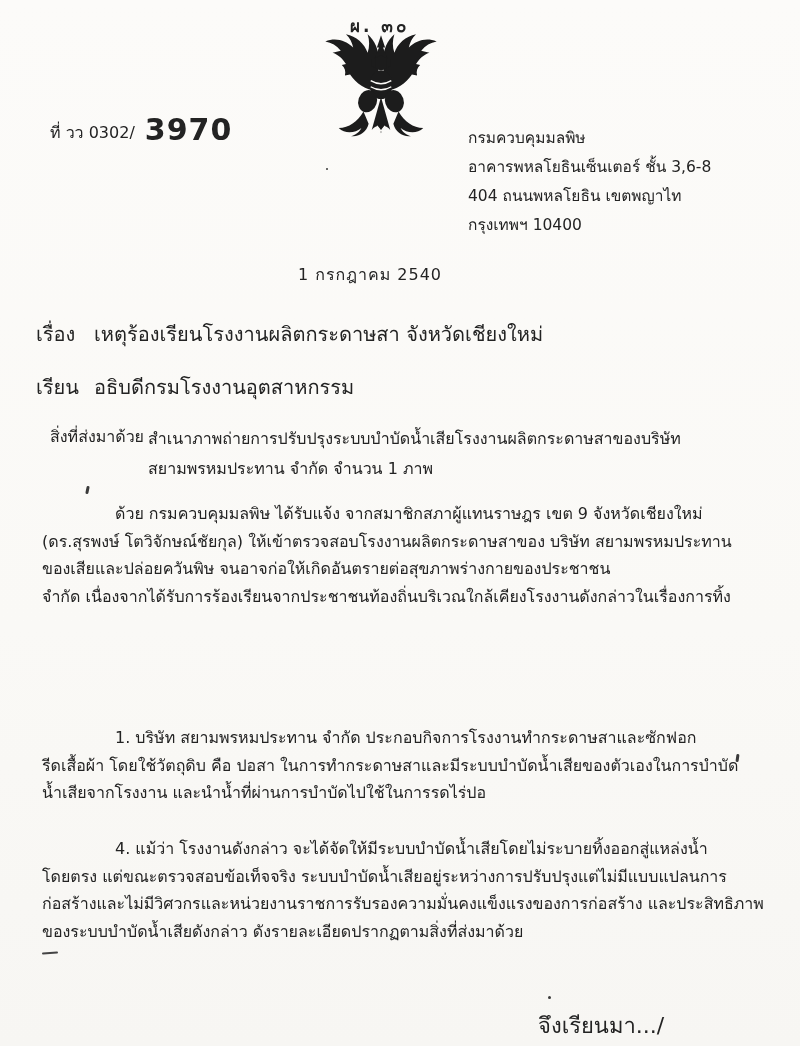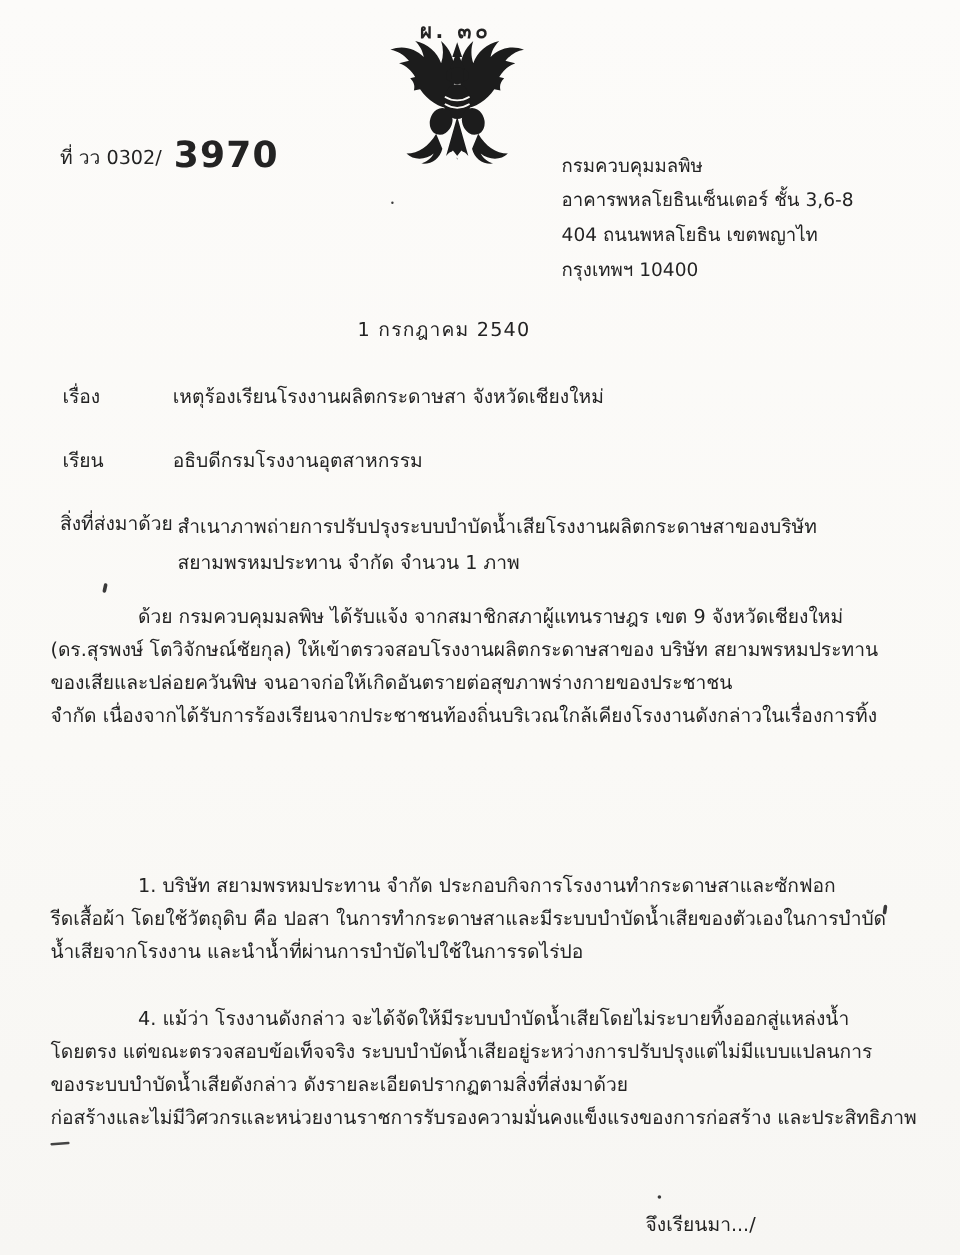--- a/index.html
+++ b/index.html
@@ -28,37 +28,37 @@
   .doc-no .stamp {
     font-size: 30px; font-weight: 600; margin-left: 10px;
     position: relative; top: 2px; letter-spacing: 1px; margin-top: 44px;
   }
 
   .agency { left: 468px; top: 124px; font-size: 15.5px; line-height: 29px; }
   .agency div { white-space: nowrap; }
 
   .date-line { left: 298px; top: 262px; font-size: 16px; letter-spacing: 1px; }
 
-  .field-row { left: 52px; font-size: 16px; display: flex; gap: 34px; }
+  .field-row { left: 36px; font-size: 20px; display: flex; }
   .field-row .flabel { width: 58px; flex: 0 0 auto; }
   .subject-row { top: 318px; }
   .to-row { top: 371px; }
 
   .attach-label { left: 50px; top: 424px; font-size: 16px; }
   .attach-lines { left: 148px; top: 424px; font-size: 16px; line-height: 30px; width: 600px; }
 
   .para { font-size: 16px; line-height: 27.6px; width: 716px; }
   .para .line { white-space: nowrap; }
   .para .first { padding-left: 73px; }
   .p1 { left: 42px; top: 500px; }
   .p2 { left: 42px; top: 642px; }
   .p3 { left: 42px; top: 724px; }
   .p4 { left: 42px; top: 835px; }
 
-  .footer-line { left: 538px; top: 1008px; font-size: 16px; }
+  .footer-line { left: 538px; top: 1008px; font-size: 22px; }
 
   
   .speck { background: #3a3a3a; border-radius: 2px; }
   .speck-a { left: 86px; top: 486px; width: 3px; height: 8px; transform: rotate(12deg); }
   .speck-b { left: 736px; top: 754px; width: 3px; height: 8px; transform: rotate(8deg); }
   .speck-dash { left: 42px; top: 952px; width: 16px; height: 2px; border-radius: 1px; background: #444; transform: rotate(-4deg); }
   .speck-dot1 { left: 548px; top: 996px; width: 3px; height: 3px; }
   .speck-dot2 { left: 326px; top: 168px; width: 2px; height: 2px; }
 </style>
 </head>
@@ -141,22 +141,22 @@
 
   <div class="abs para p3">
     <div class="line first">1. บริษัท สยามพรหมประทาน จำกัด ประกอบกิจการโรงงานทำกระดาษสาและซักฟอก</div>
     <div class="line">รีดเสื้อผ้า โดยใช้วัตถุดิบ คือ ปอสา ในการทำกระดาษสาและมีระบบบำบัดน้ำเสียของตัวเองในการบำบัด</div>
     <div class="line">น้ำเสียจากโรงงาน และนำน้ำที่ผ่านการบำบัดไปใช้ในการรดไร่ปอ</div>
   </div>
 
   <div class="abs para p4">
     <div class="line first">4. แม้ว่า โรงงานดังกล่าว จะได้จัดให้มีระบบบำบัดน้ำเสียโดยไม่ระบายทิ้งออกสู่แหล่งน้ำ</div>
     <div class="line">โดยตรง แต่ขณะตรวจสอบข้อเท็จจริง ระบบบำบัดน้ำเสียอยู่ระหว่างการปรับปรุงแต่ไม่มีแบบแปลนการ</div>
+    <div class="line">ก่อสร้างและไม่มีวิศวกรและหน่วยงานราชการรับรองความมั่นคงแข็งแรงของการก่อสร้าง และประสิทธิภาพ</div>
     <div class="line">ของระบบบำบัดน้ำเสียดังกล่าว ดังรายละเอียดปรากฏตามสิ่งที่ส่งมาด้วย</div>
-    <div class="line">ก่อสร้างและไม่มีวิศวกรและหน่วยงานราชการรับรองความมั่นคงแข็งแรงของการก่อสร้าง และประสิทธิภาพ</div>
   </div>
 
   <div class="abs footer-line">จึงเรียนมา.../</div>
 
   <div class="abs speck speck-a"></div>
   <div class="abs speck speck-b"></div>
   <div class="abs speck-dash"></div>
   <div class="abs speck speck-dot1"></div>
   <div class="abs speck speck-dot2"></div>
 

